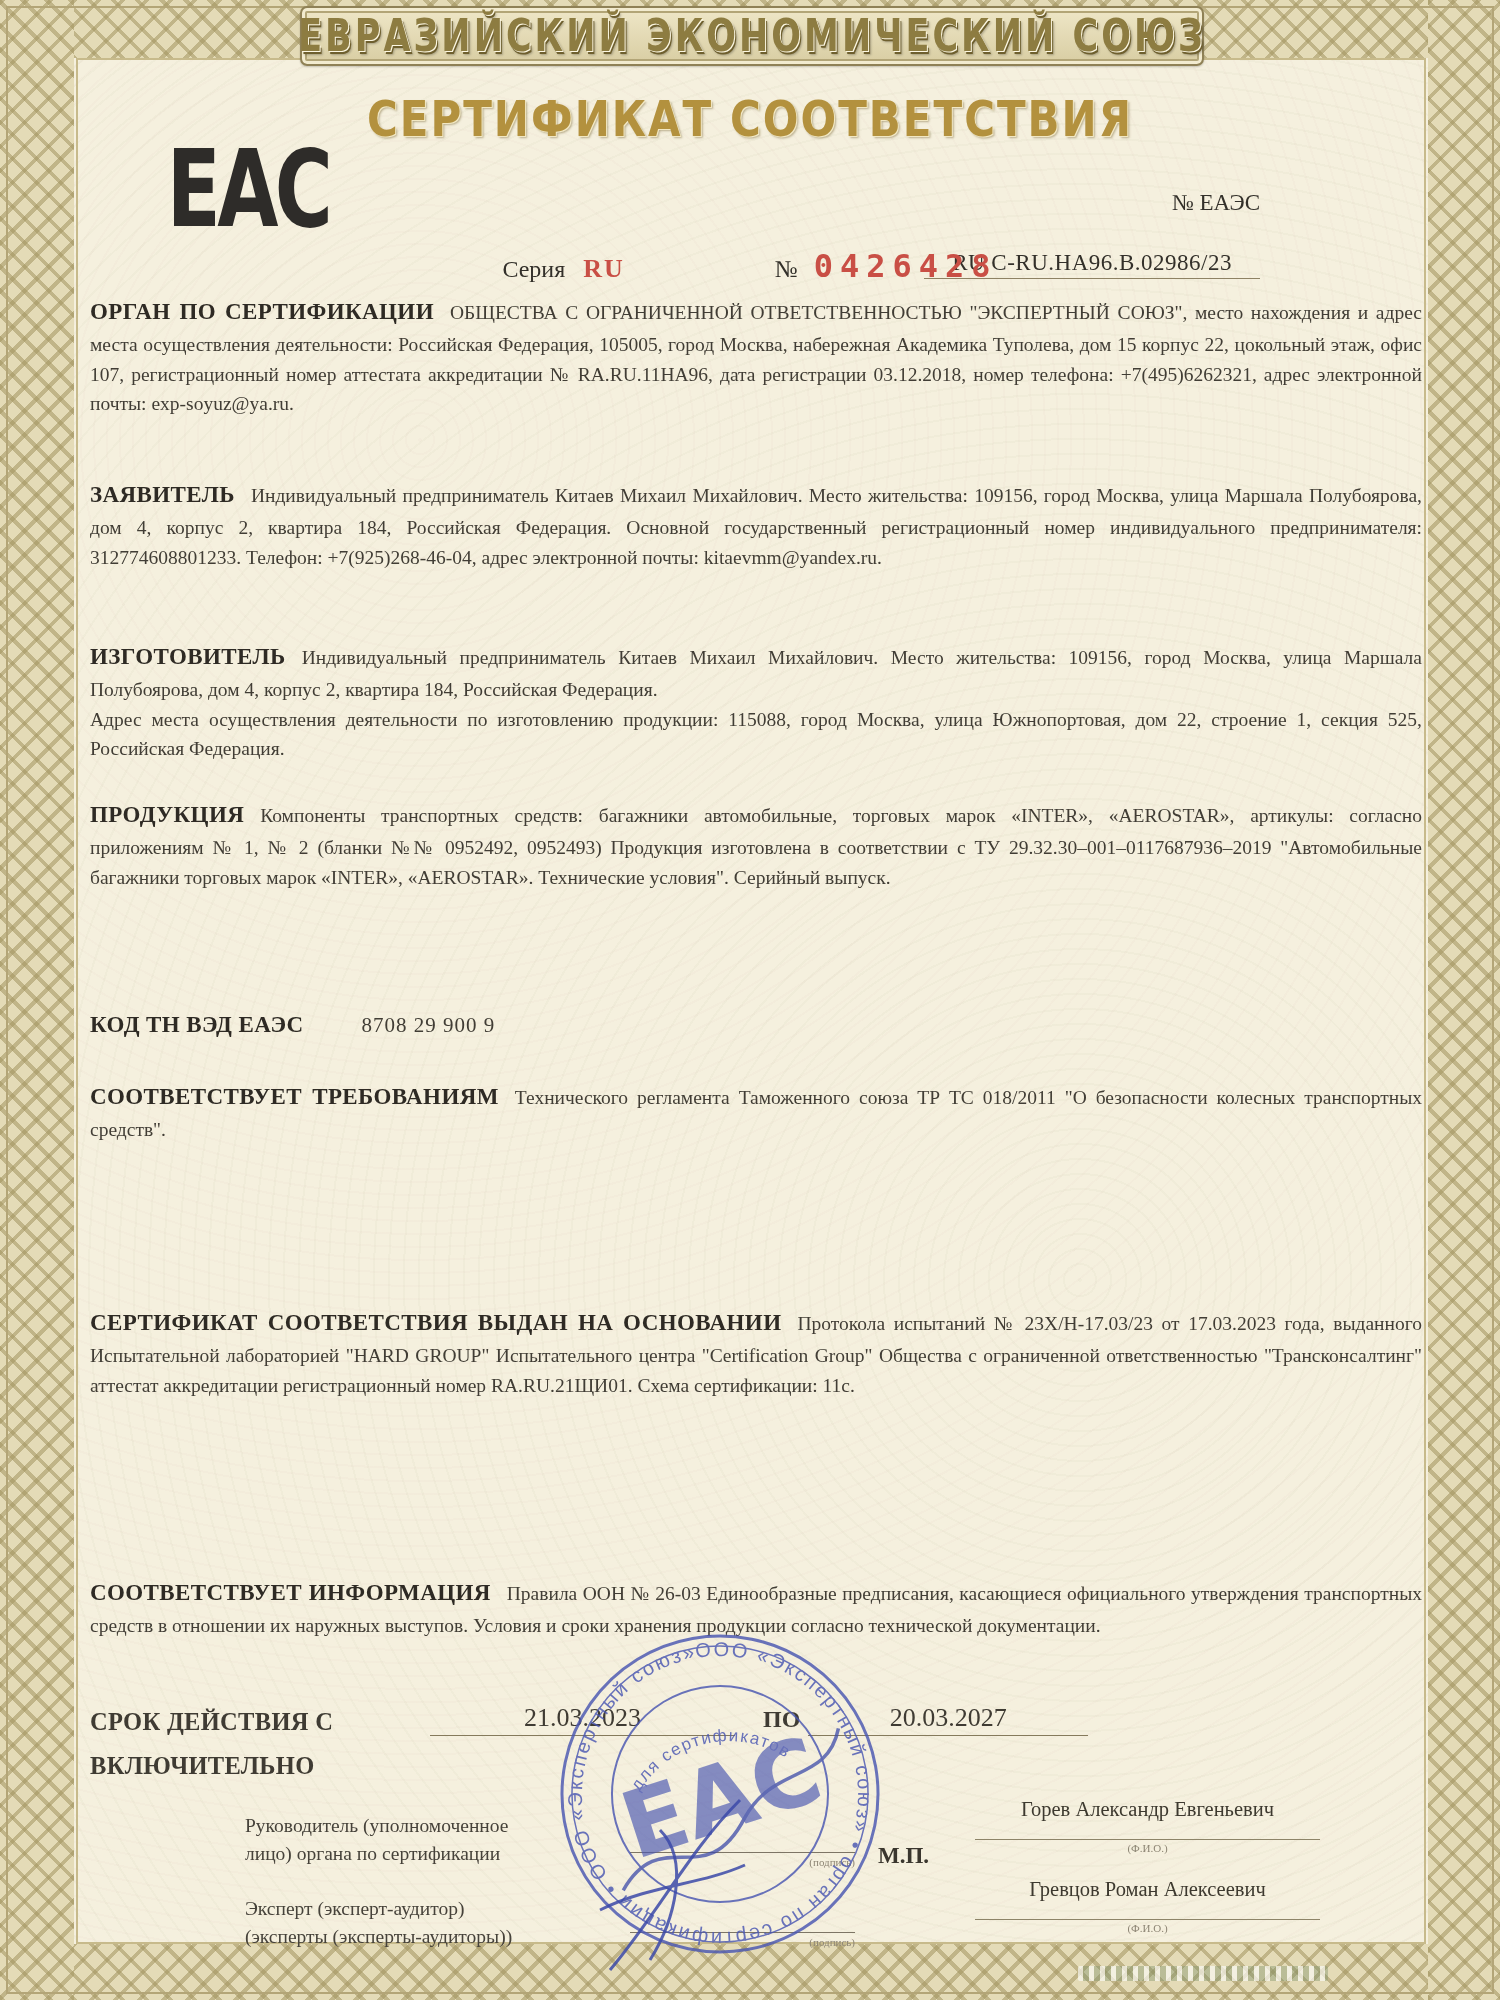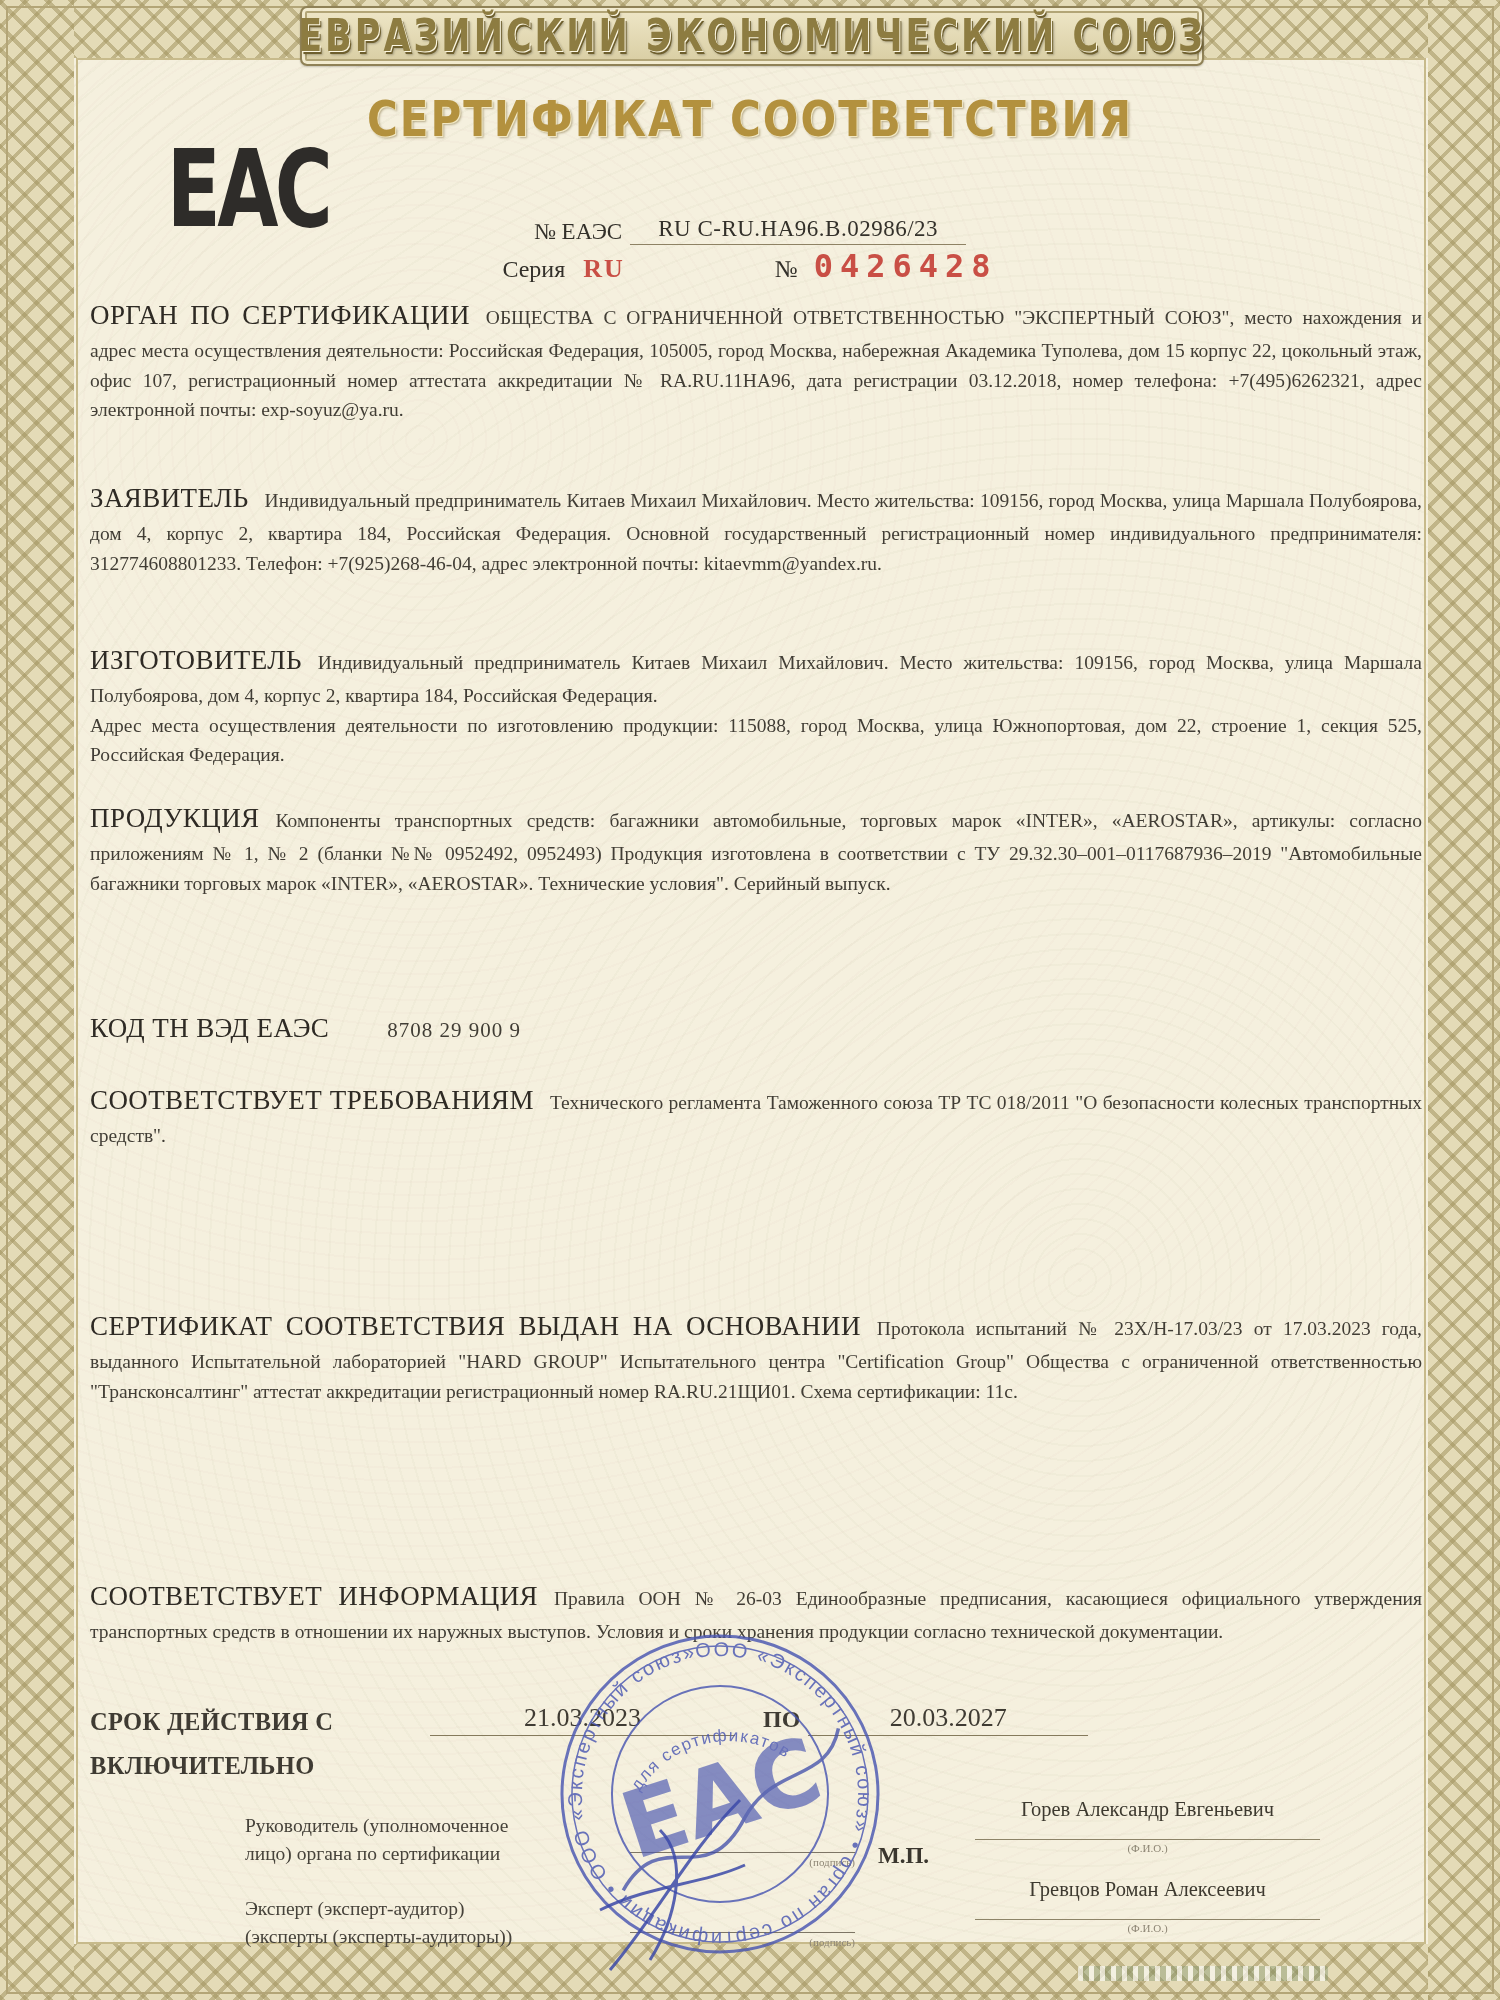--- a/index.html
+++ b/index.html
@@ -46,35 +46,35 @@
     transform:scaleY(1.25) scaleX(.92);letter-spacing:-4px;
   }
   .doc-title{
     position:absolute;left:240px;width:1020px;top:94px;text-align:center;
     font-family:"DejaVu Sans", sans-serif;font-weight:800;font-size:42px;letter-spacing:2px;
     color:#b3913e;transform:scaleY(1.18);white-space:nowrap;
     text-shadow:1px 1px 0 #f2e8c4, 2px 2px 2px rgba(95,75,20,.4);
   }
   .num-row{
     position:absolute;left:240px;width:1020px;top:190px;
-    display:flex;justify-content:center;align-items:flex-end;gap:8px;font-size:23px;color:#33302a;
+    display:flex;justify-content:center;align-items:flex-end;gap:8px;font-size:23px;color:#33302a;flex-direction:column;
   }
   .num-value{border-bottom:1.5px solid #8e8264;padding:0 28px 2px 28px;letter-spacing:.5px;margin-top:26px;}
   .series-row{
     position:absolute;left:240px;width:1020px;top:247px;
     display:flex;justify-content:center;align-items:baseline;font-size:24px;color:#33302a;
   }
   .series-row .red{color:#c94f45;}
   .series-value{font-weight:bold;font-size:26px;margin-left:18px;letter-spacing:2px;}
   .blank-label{margin-left:150px;}
   .blank-value{margin-left:16px;font-family:"DejaVu Sans Mono", monospace;font-weight:bold;font-size:32px;letter-spacing:7px;text-align:center;}
 
   
   .section{position:absolute;left:90px;width:1332px;text-align:justify;font-size:19.5px;line-height:1.52;color:#413d35;}
-  .lbl{font-weight:normal;font-size:27px;letter-spacing:.4px;color:#2e2a24;padding-right:16px;}
+  .lbl{font-weight:bold;font-size:23px;letter-spacing:.4px;color:#2e2a24;padding-right:16px;}
   .sec-organ{top:295px;}
   .sec-applicant{top:478px;}
   .sec-manufacturer{top:640px;}
   .sec-product{top:798px;}
   .sec-tnved{top:1008px;}
   .sec-requirements{top:1080px;}
   .sec-basis{top:1306px;}
   .sec-additional{top:1576px;}
   .tnved-value{font-size:21px;margin-left:42px;letter-spacing:1px;}
 

